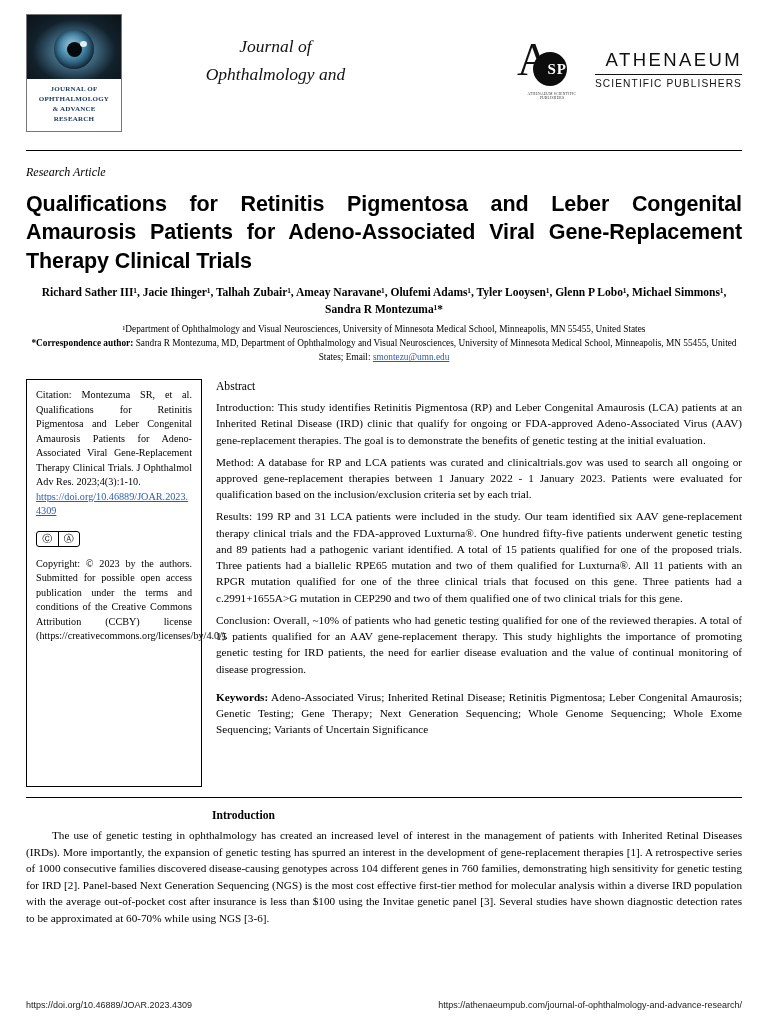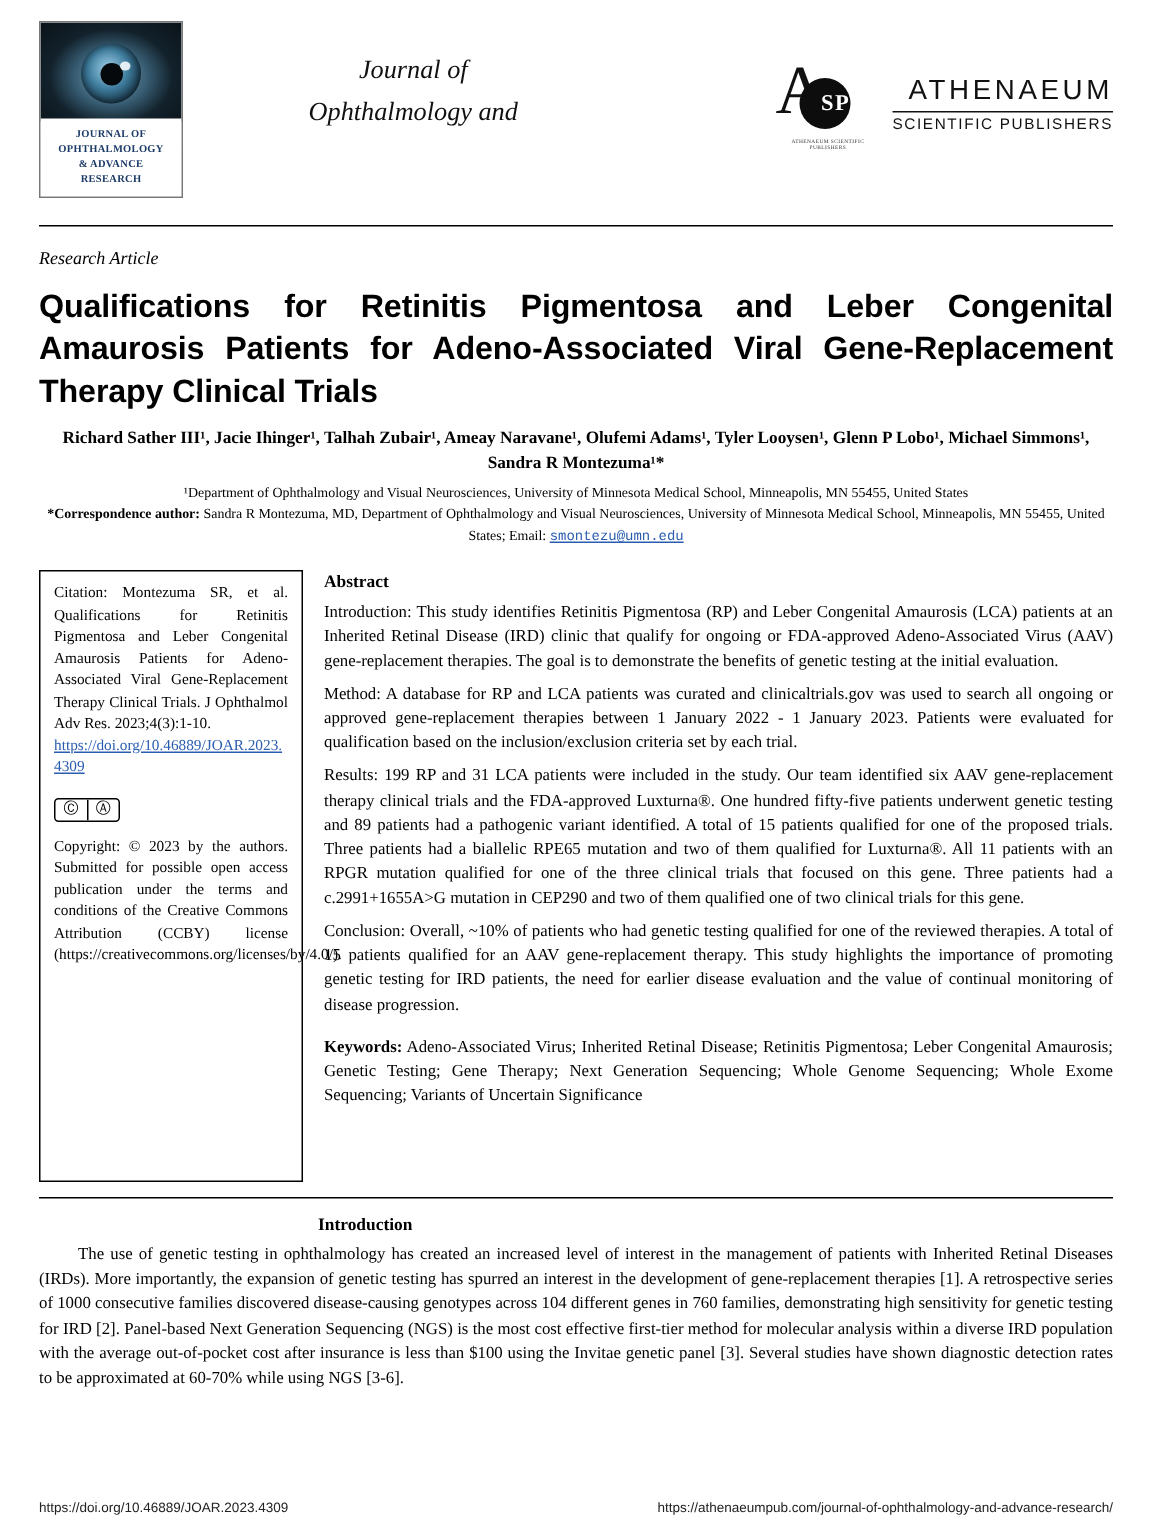--- a/index.html
+++ b/index.html
@@ -201,21 +201,20 @@
     font-family: "Liberation Serif", serif;
     font-size: 9.3px;
     text-align: center;
     margin-top: 6px;
     line-height: 1.5;
   }
   .affil .bold { font-weight: bold; }
   .affil a, .email-link {
     color: #2a5db0;
     text-decoration: underline;
-    font-family: Liberation Mono, monospace;
   }
 
   
   .body-wrap {
     display: flex;
     margin-top: 14px;
     gap: 14px;
   }
   .left-col {
     width: 176px;
@@ -259,21 +258,21 @@
   .copyright { margin-top: 10px; }
 
   .right-col {
     flex: 1;
     font-family: "Liberation Serif", serif;
     font-size: 11.2px;
     line-height: 1.45;
     text-align: justify;
   }
   .sec-head {
-    font-weight: bold;
+    font-weight: normal;
     font-size: 11.6px;
     margin-bottom: 3px;
   }
   .right-col p {
     margin: 0 0 6px 0;
   }
   .keywords {
     margin-top: 12px;
   }
   .keywords .kw-label { font-weight: bold; }

